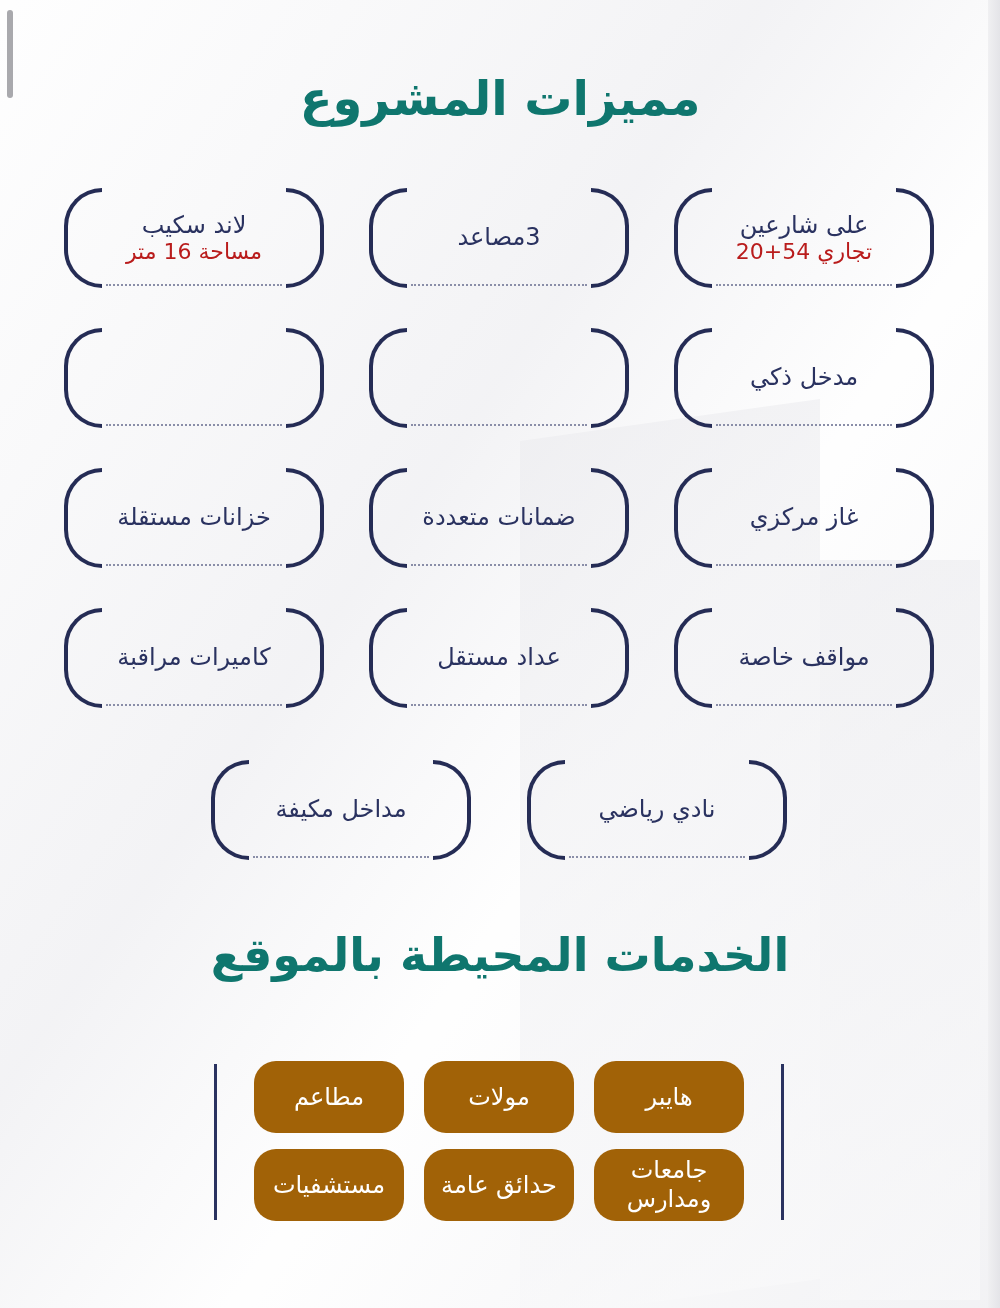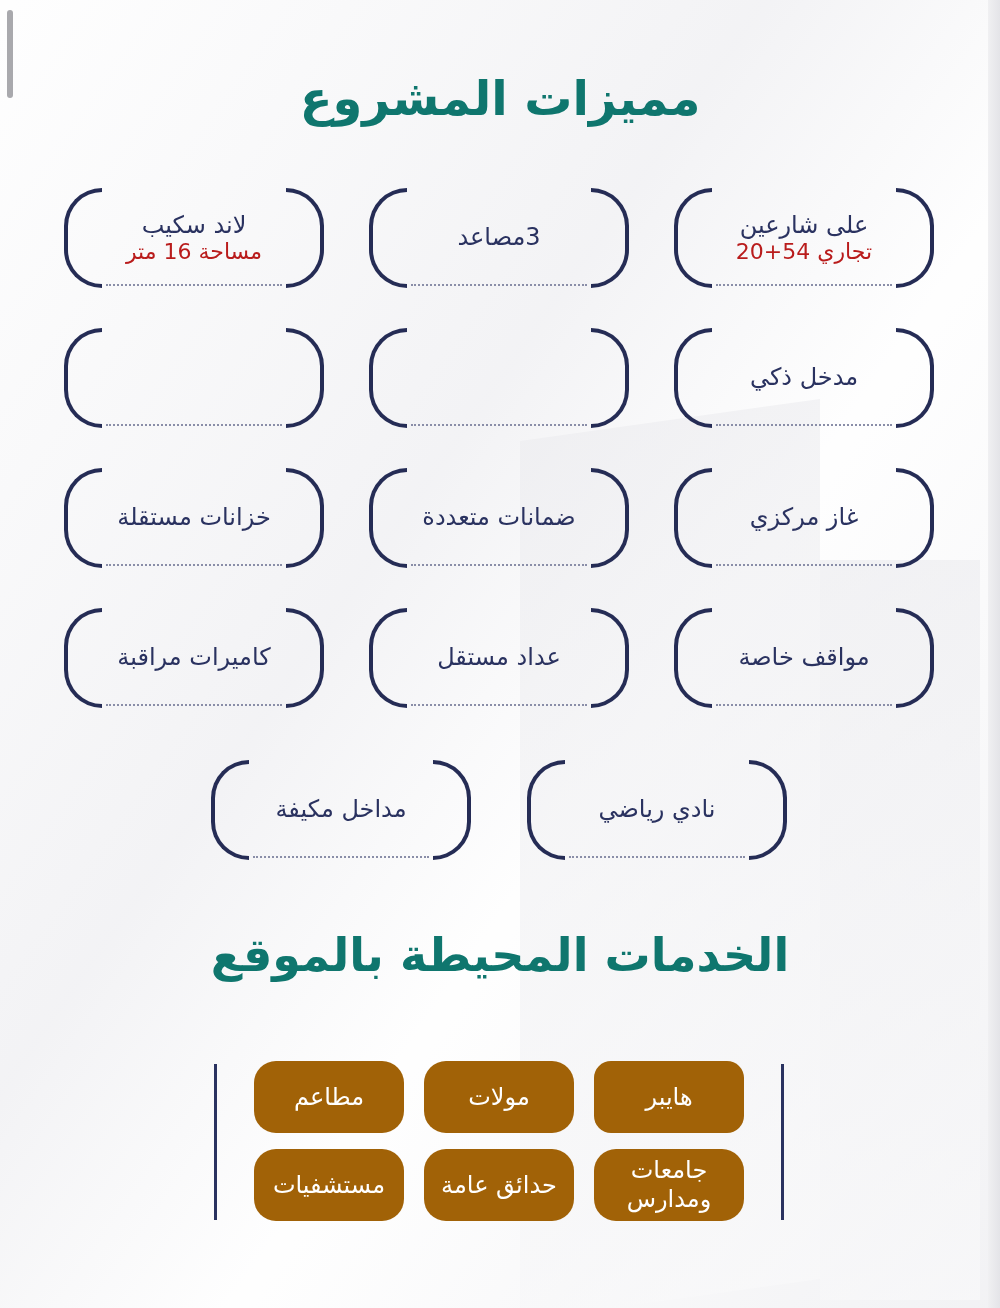--- a/index.html
+++ b/index.html
@@ -185,20 +185,20 @@
     <span class="br-left"></span>
     <span class="br-right"></span>
     <span class="dots"></span>
     <span class="main">مداخل مكيفة</span>
   </div>
 
   <h1 class="section-title" id="title-services">الخدمات المحيطة بالموقع</h1>
 
   <div class="services-frame"></div>
 
-  <div class="svc" style="left:594px;top:1061px;border-radius:17px;">هايبر</div>
+  <div class="svc" style="left:594px;top:1061px;">هايبر</div>
   <div class="svc" style="left:424px;top:1061px;">مولات</div>
   <div class="svc" style="left:254px;top:1061px;">مطاعم</div>
   <div class="svc" style="left:594px;top:1149px;padding:0 18px;">جامعات ومدارس</div>
   <div class="svc" style="left:424px;top:1149px;">حدائق عامة</div>
   <div class="svc" style="left:254px;top:1149px;">مستشفيات</div>
 
 </div>
 
 </body></html>

